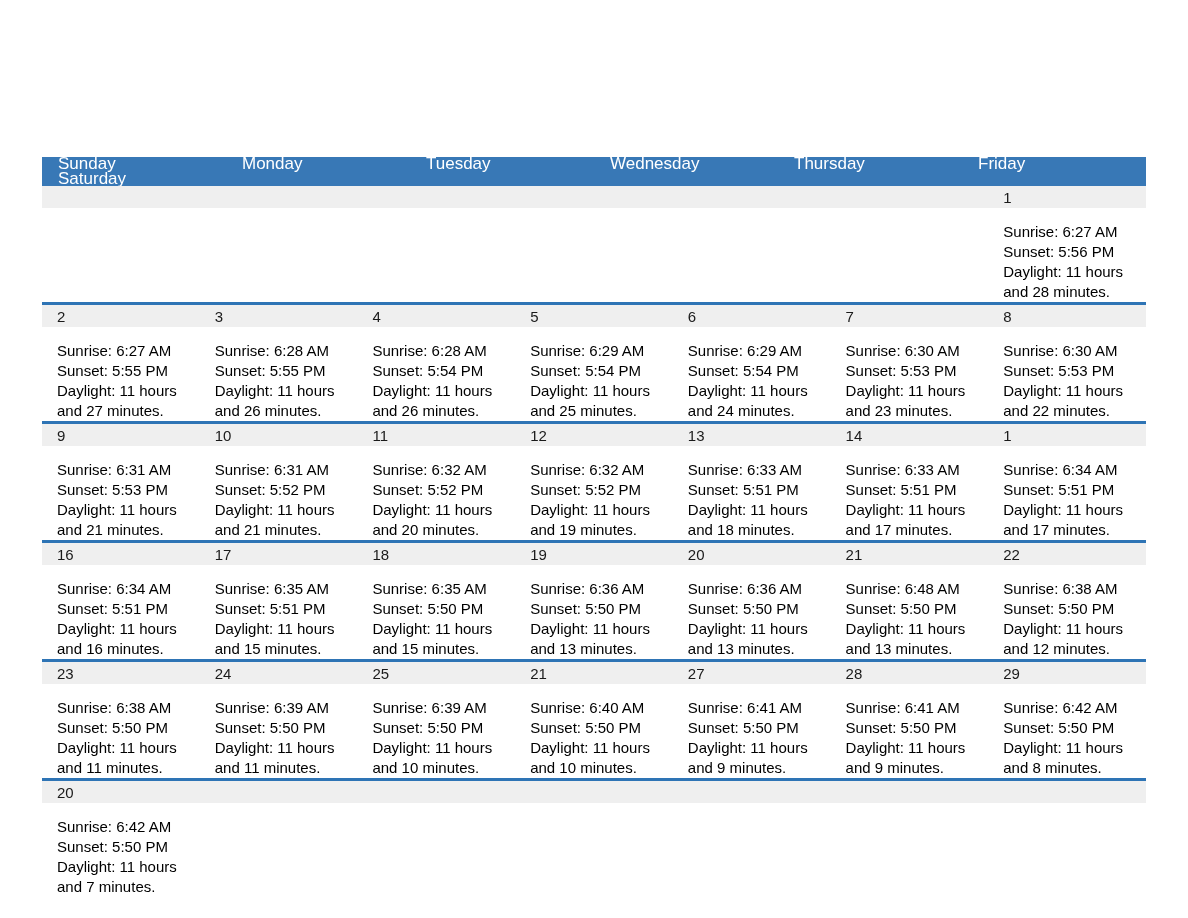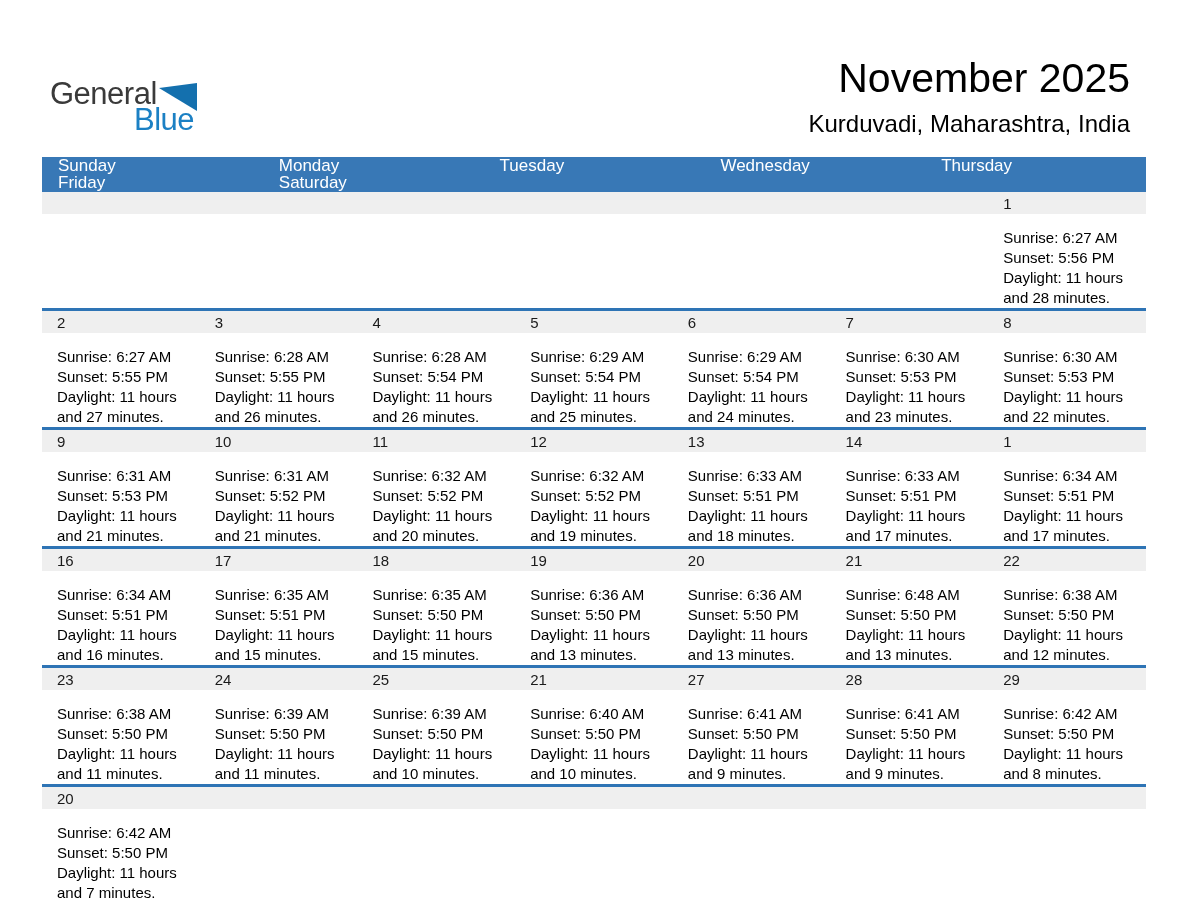--- a/index.html
+++ b/index.html
@@ -30,23 +30,23 @@
     font-size:31px; letter-spacing:-0.5px;
     color:var(--logo-word2-color,#1b80c4);
   }
   .titles { position:absolute; right:58px; top:56px; text-align:right; }
   .month-title { font-size:41px; color:#000; line-height:1.1; }
   .location { font-size:24px; color:#000; margin-top:9px; }
 
   
   .calendar { position:absolute; left:42px; top:157px; width:1104px; }
   .weekday-row {
-    display:grid; grid-template-columns:repeat(5,1fr);
+    display:grid; grid-template-columns:repeat(6,1fr);
     background:var(--header-bg,#3878b6);
-    height:35px; align-items:center;
+    height:29px; align-items:center;
   }
   .weekday {
     color:var(--header-text,#ffffff);
     font-size:17px; padding-left:16px;
     white-space:nowrap; overflow:hidden;
   }
   .week {
     display:grid; grid-template-columns:repeat(7,1fr);
     border-bottom:3px solid var(--separator,#2e74b5);
     min-height:106px;
@@ -66,30 +66,21 @@
     min-height:84px;
     margin-top:9px;
   }
   .lines div { white-space:nowrap; }
 </style>
 </head>
 <body>
 
 <div class="page">
 
-  <div class="logo">
-    <span class="logo-word1">General</span>
-    <span class="logo-triangle"></span>
-    <span class="logo-word2">Blue</span>
-  </div>
-
-  <div class="titles">
-    <div class="month-title">November 2025</div>
-    <div class="location">Kurduvadi, Maharashtra, India</div>
-  </div>
+
 
   <div class="calendar">
     <div class="weekday-row" id="weekday-row">
         <div class="weekday">Sunday</div>
         <div class="weekday">Monday</div>
         <div class="weekday">Tuesday</div>
         <div class="weekday">Wednesday</div>
         <div class="weekday">Thursday</div>
         <div class="weekday">Friday</div>
         <div class="weekday">Saturday</div>

